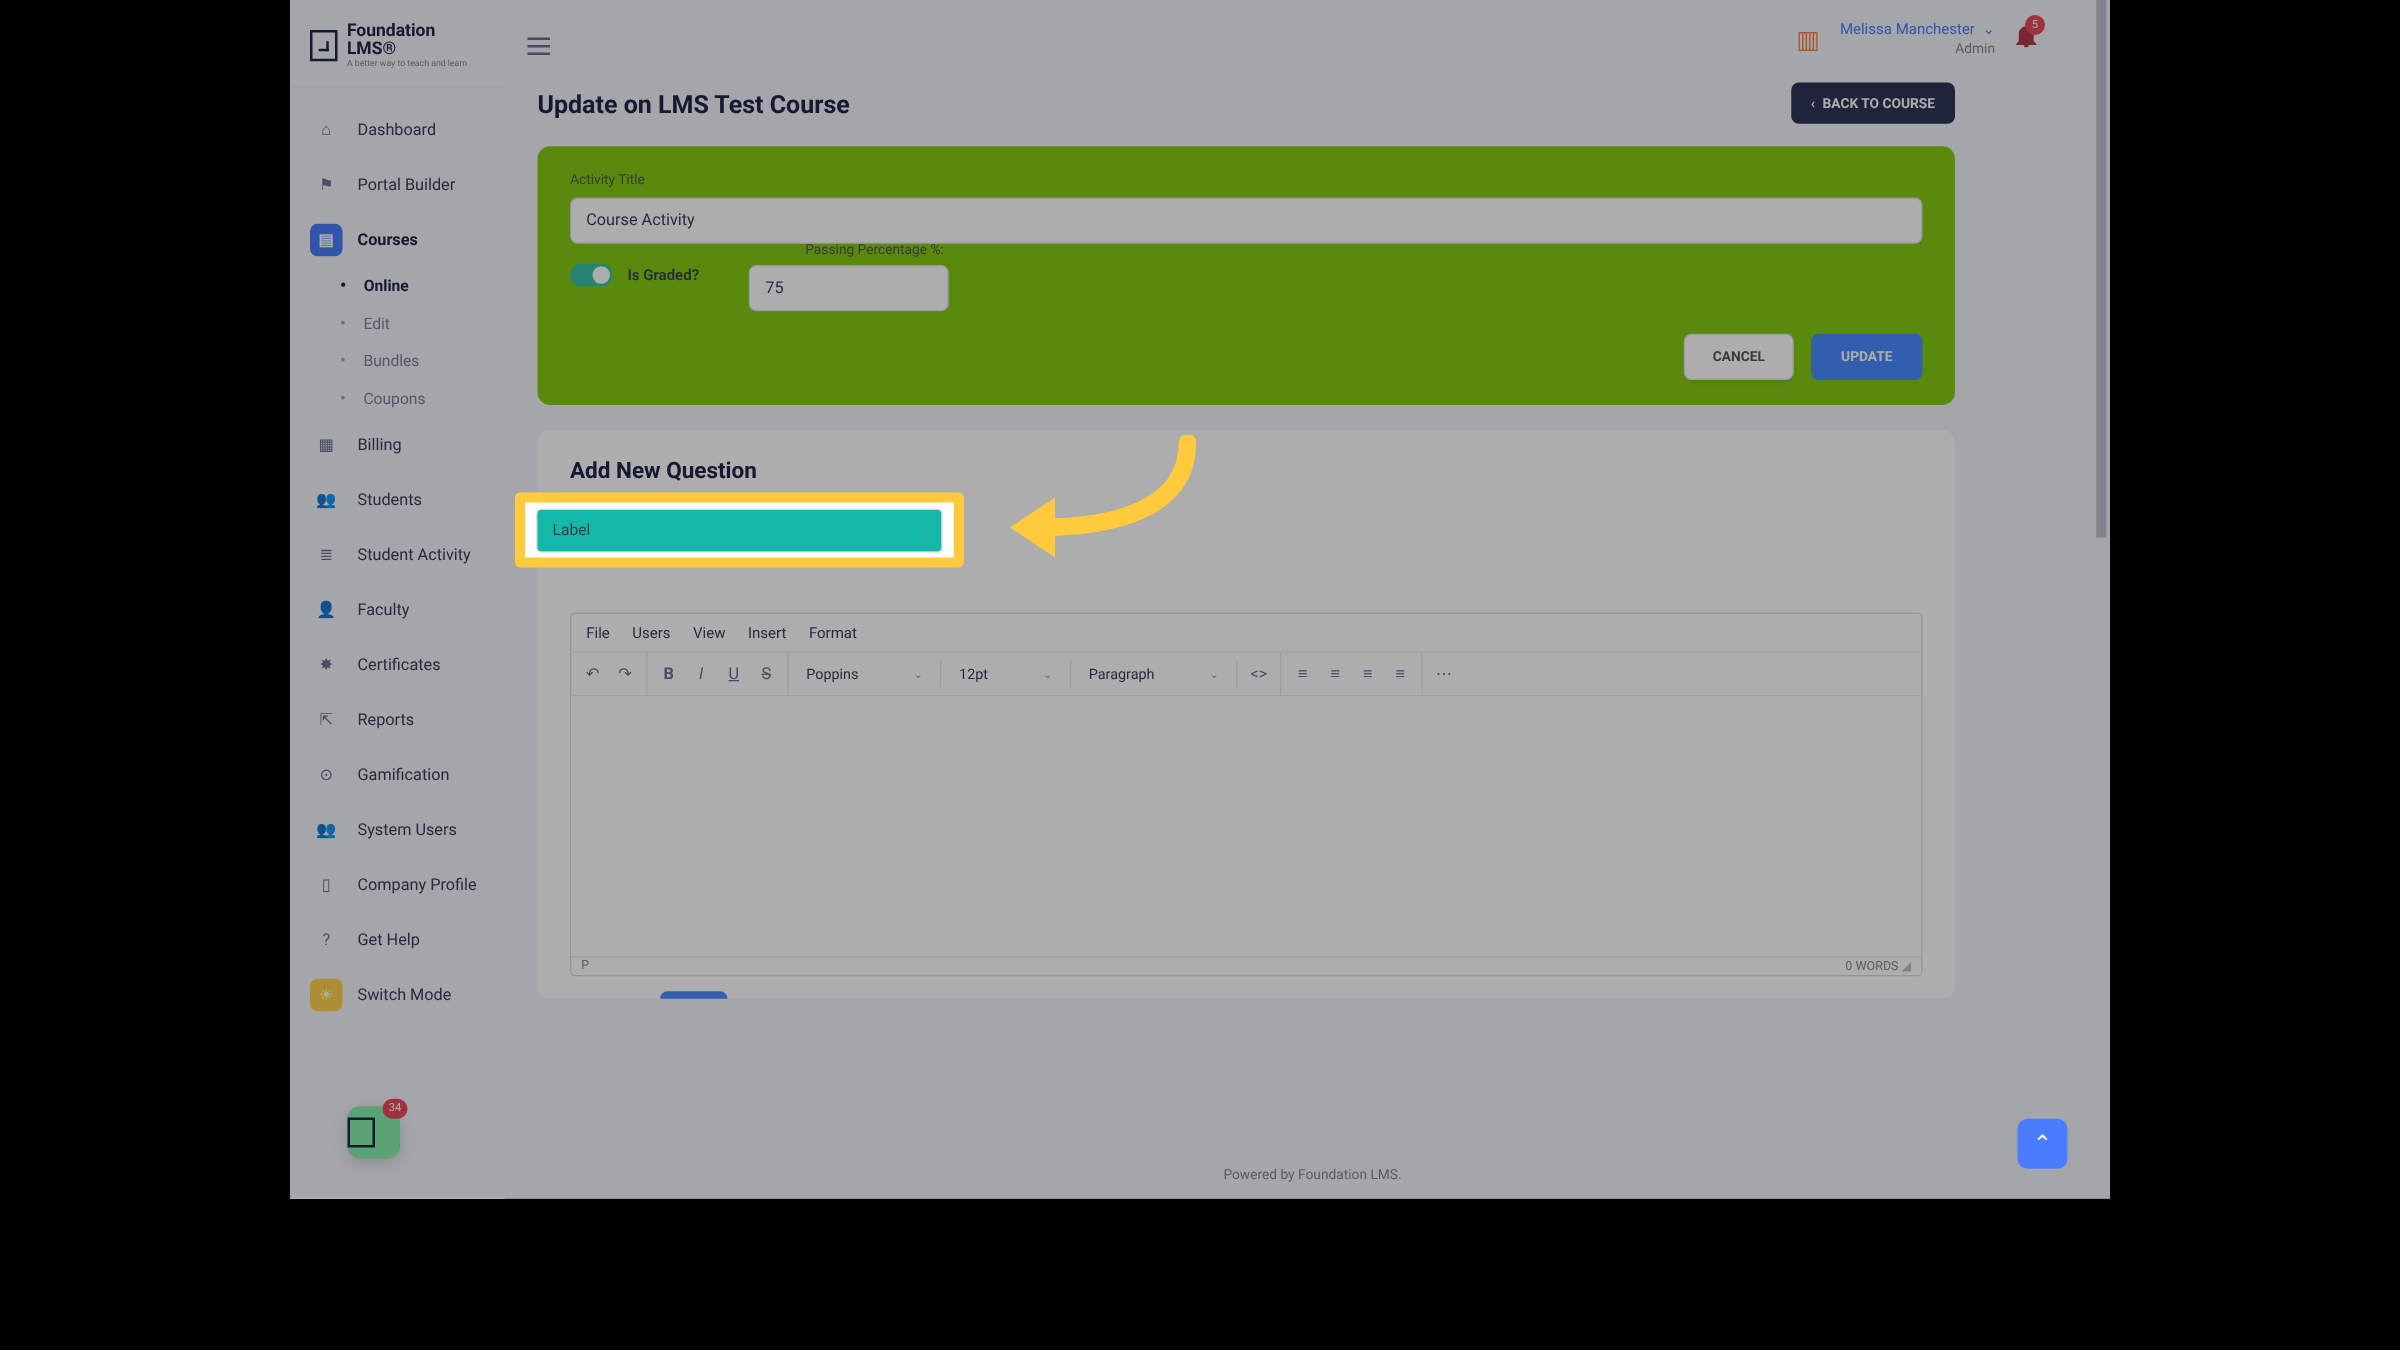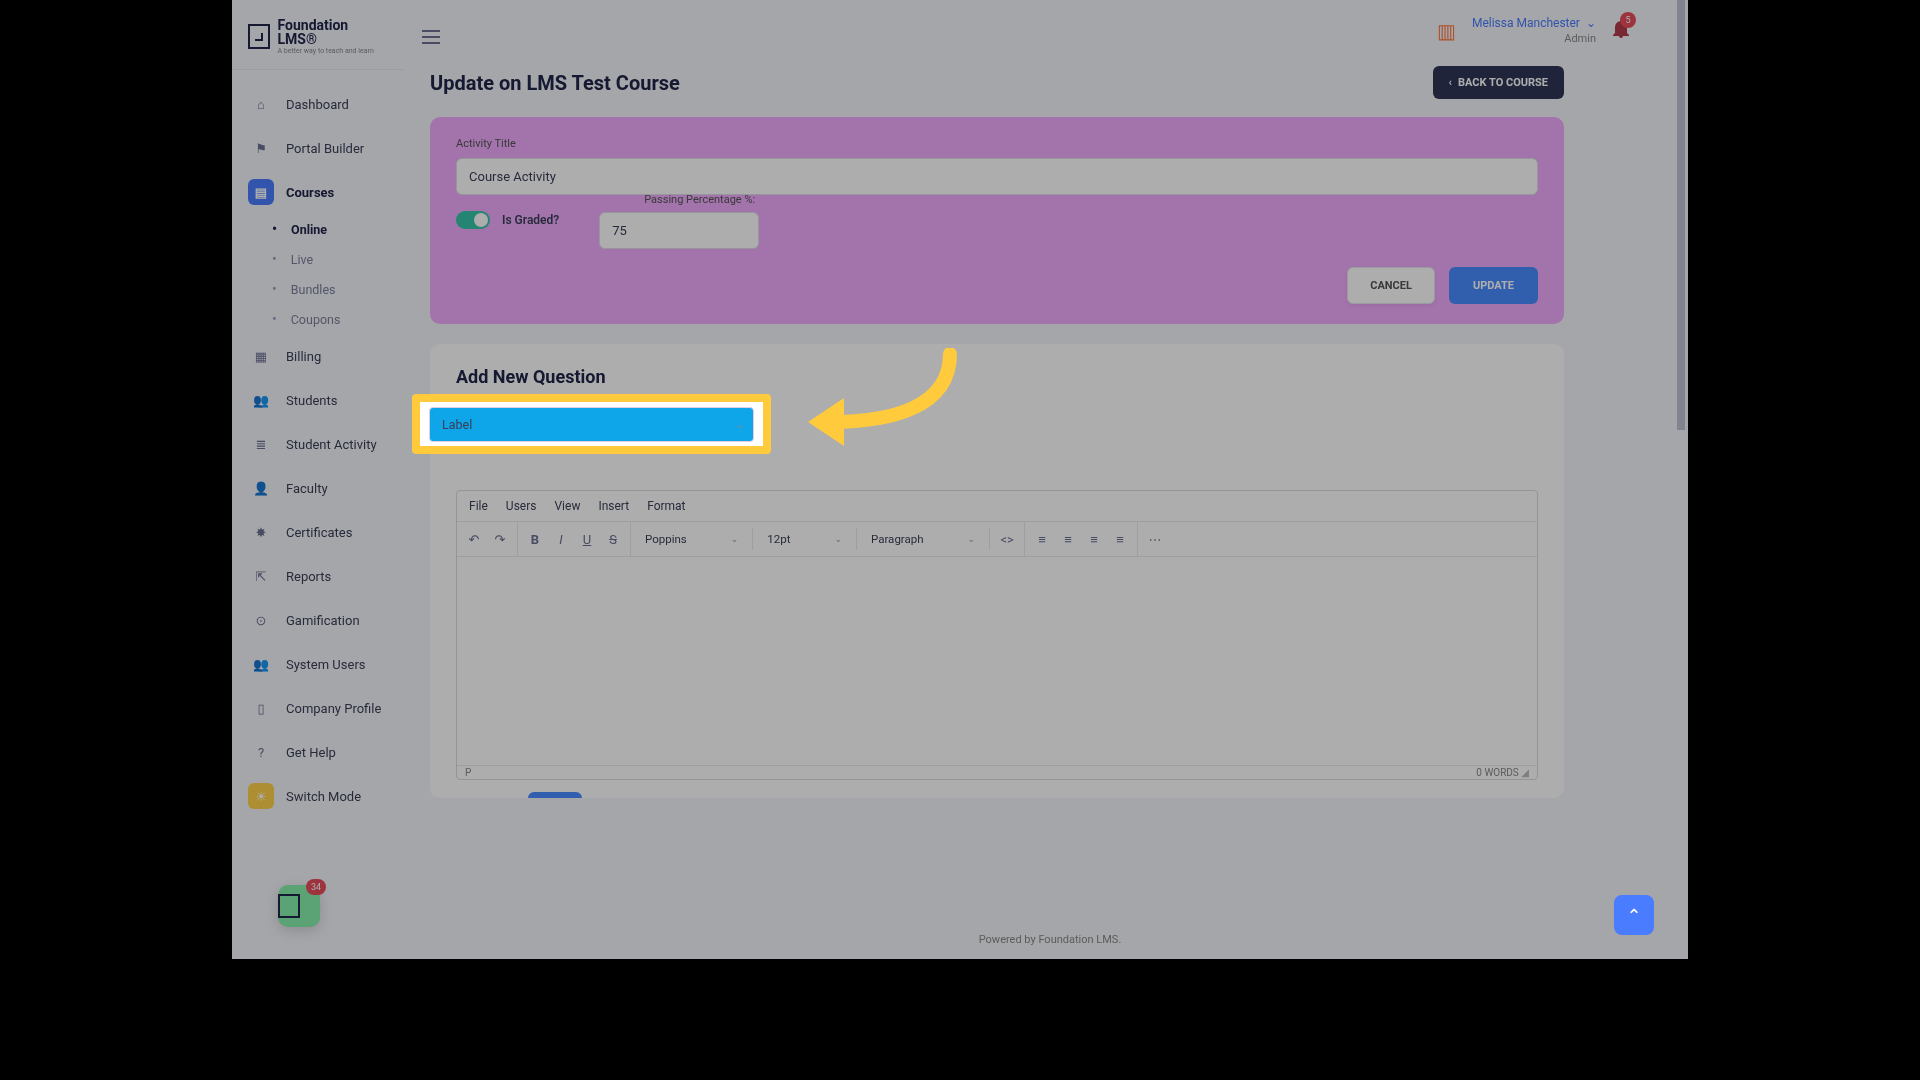--- a/index.html
+++ b/index.html
@@ -37,37 +37,37 @@
 .user-role{ color:#888; font-size:11px; margin-top:2px;}
 .bell{ position:relative; color:#b23b4a; font-size:20px;}
 .bell-badge{ position:absolute; top:-6px; right:-6px; width:16px; height:16px; border-radius:50%; background:#e84d5b; color:#fff; font-size:9px; display:flex; align-items:center; justify-content:center;}
 
 
 .main { position:absolute; left:180px; right:0; top:0; bottom:0; overflow:hidden;}
 .page-head{ display:flex; justify-content:space-between; align-items:center; padding:66px 124px 18px 18px;}
 .page-title{ font-size:20px; font-weight:700; color:#20254a;}
 .back-btn{ background:#2e3657; color:#fff; border:none; padding:10px 16px; font-size:11px; font-weight:700; border-radius:6px; cursor:pointer; display:flex; align-items:center; gap:6px;}
 
-.card{ background:#f0abfc; border-radius:10px; margin:0 124px 20px 18px; padding:20px 26px;}
+.card{ background:#84cc16; border-radius:10px; margin:0 124px 20px 18px; padding:20px 26px;}
 .lbl{ font-size:11px; color:#555; display:block; margin-bottom:8px;}
 .inp{ width:100%; border:1px solid #dcdfe8; border-radius:6px; padding:10px 12px; font-size:13px; color:#3a3f57; background:#fff;}
 .row1{ display:flex; gap:40px; align-items:flex-start; margin-top:16px;}
 .toggle-wrap{ display:flex; align-items:center; gap:12px;}
 .toggle{ width:34px; height:18px; border-radius:10px; background:#36c6a8; position:relative;}
 .toggle::after{ content:""; position:absolute; right:2px; top:2px; width:14px; height:14px; border-radius:50%; background:#fff;}
 .toggle-lbl{ font-size:12px; font-weight:600; color:#3a3f57;}
 .pass-col .inp{ width:160px;}
 .btn-row{ display:flex; justify-content:flex-end; gap:14px; margin-top:18px;}
 .btn-cancel{ background:#fff; border:1px solid #e4e6ef; color:#555; font-size:11px; font-weight:700; padding:11px 22px; border-radius:6px; cursor:pointer; box-shadow:0 2px 4px rgba(0,0,0,0.06);}
 .btn-update{ background:#4a8dff; border:none; color:#fff; font-size:11px; font-weight:700; padding:11px 24px; border-radius:6px; cursor:pointer;}
 
 .card2{ background:#fff; border-radius:10px; margin:0 124px 0 18px; padding:22px 26px 0;}
 .sec-title{ font-size:18px; font-weight:700; color:#20254a; margin-bottom:48px;}
 .select-wrap{ position:relative; width:342px;}
-.sel-input{ width:100%; border:1px solid #e2cfe6; border-radius:4px; padding:9px 12px; font-size:12.5px; color:#3a3f57; background:#0ea5e9; appearance:none;}
+.sel-input{ width:100%; border:1px solid #e2cfe6; border-radius:4px; padding:9px 12px; font-size:12.5px; color:#3a3f57; background:#14b8a6; appearance:none;}
 .sel-caret{ position:absolute; right:10px; top:50%; transform:translateY(-50%); pointer-events:none; color:#888; font-size:10px;}
 
 .editor{ border:1px solid #d9dce5; border-radius:4px; margin-top:20px;}
 .ed-menu{ display:flex; gap:18px; padding:8px 12px; font-size:12px; color:#3a3f57; border-bottom:1px solid #e8eaf0;}
 .ed-menu span{ cursor:pointer;}
 .ed-tools{ display:flex; align-items:center; border-bottom:1px solid #e8eaf0;}
 .tool-group{ display:flex; align-items:center; border-right:1px solid #e8eaf0; padding:4px;}
 .tbtn{ width:26px; height:26px; display:flex; align-items:center; justify-content:center; color:#6b7093; cursor:pointer; font-size:13px; border-radius:3px;}
 .tbtn.b{ font-weight:700;} .tbtn.i{ font-style:italic;} .tbtn.u{ text-decoration:underline;} .tbtn.s{ text-decoration:line-through;}
 .dd{ display:flex; align-items:center; gap:44px; padding:0 10px; font-size:11.5px; color:#3a3f57; cursor:pointer;}
@@ -116,21 +116,21 @@
           <span>Portal Builder</span>
         </div>
     <div class="nav-item active">
           <span class="ic">▤</span>
           <span>Courses</span>
         </div>
     <div class="sub-item sel">
           <span>Online</span>
         </div>
     <div class="sub-item">
-          <span>Live</span>
+          <span>Edit</span>
         </div>
     <div class="sub-item">
           <span>Bundles</span>
         </div>
     <div class="sub-item">
           <span>Coupons</span>
         </div>
     <div class="nav-item">
           <span class="ic">▦</span>
           <span>Billing</span>

